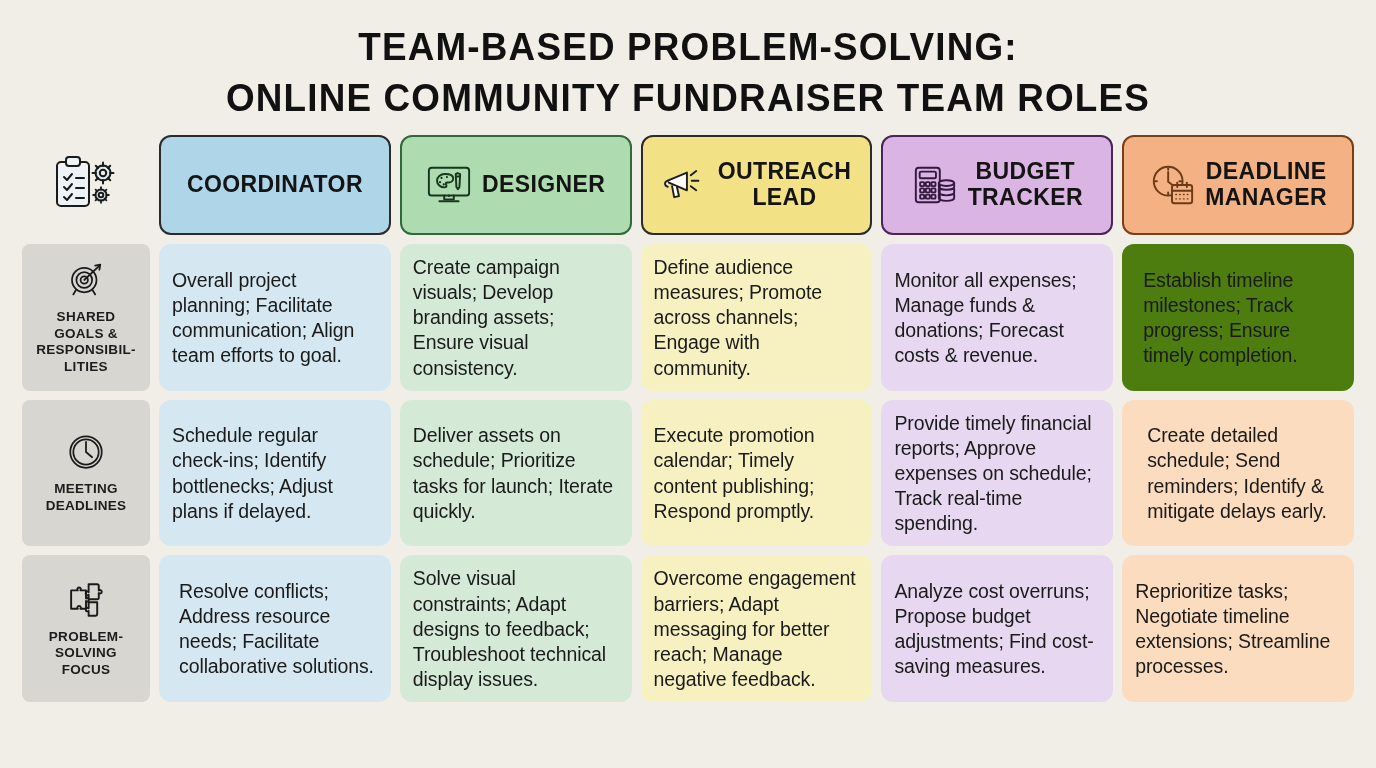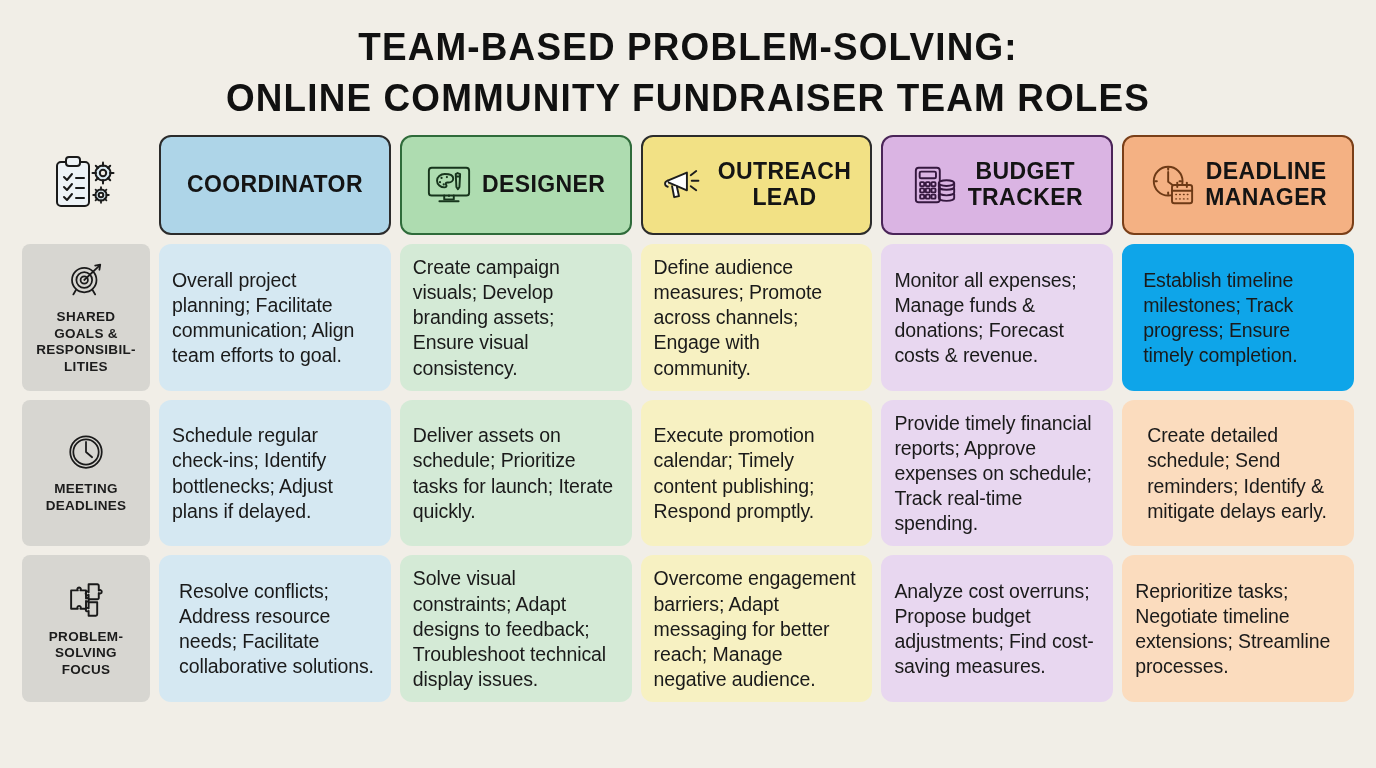--- a/index.html
+++ b/index.html
@@ -301,21 +301,21 @@
     </div>
     <div class="cell body-cell" style="background:#d4ead6;">
       <span class="cell-text">Create campaign visuals; Develop branding assets; Ensure visual consistency.</span>
     </div>
     <div class="cell body-cell" style="background:#f7f1c2;">
       <span class="cell-text">Define audience measures; Promote across channels; Engage with community.</span>
     </div>
     <div class="cell body-cell" style="background:#e8d7f0;">
       <span class="cell-text">Monitor all expenses; Manage funds &amp; donations; Forecast costs &amp; revenue.</span>
     </div>
-    <div class="cell body-cell" style="background:#0ea5e9;padding-left:21px;">
+    <div class="cell body-cell" style="background:#4d7c0f;padding-left:21px;">
       <span class="cell-text">Establish timeline milestones; Track progress; Ensure timely completion.</span>
     </div>
 
     <div class="cell row-head">
       <span class="row-icon">
         <svg width="42" height="42" viewBox="0 0 48 48" fill="none" stroke="#1a1a1a" stroke-width="2" stroke-linecap="round" stroke-linejoin="round">
           <circle cx="24" cy="24" r="18"></circle>
           <circle cx="24" cy="24" r="14.5"></circle>
           <path d="M24 12.5v11.5l7 6"></path>
         </svg>
@@ -351,21 +351,21 @@
 SOLVING
 FOCUS</span>
     </div>
     <div class="cell body-cell" style="background:#d5e8f2;padding-left:20px;">
       <span class="cell-text">Resolve conflicts; Address resource needs; Facilitate collaborative solutions.</span>
     </div>
     <div class="cell body-cell" style="background:#d4ead6;">
       <span class="cell-text">Solve visual constraints; Adapt designs to feedback; Troubleshoot technical display issues.</span>
     </div>
     <div class="cell body-cell" style="background:#f7f1c2;">
-      <span class="cell-text">Overcome engagement barriers; Adapt messaging for better reach; Manage negative audience.</span>
+      <span class="cell-text">Overcome engagement barriers; Adapt messaging for better reach; Manage negative feedback.</span>
     </div>
     <div class="cell body-cell" style="background:#e8d7f0;">
       <span class="cell-text">Analyze cost overruns; Propose budget adjustments; Find cost-saving measures.</span>
     </div>
     <div class="cell body-cell" style="background:#fbdcbe;">
       <span class="cell-text">Reprioritize tasks; Negotiate timeline extensions; Streamline processes.</span>
     </div>
 
   </div>
 </div>

